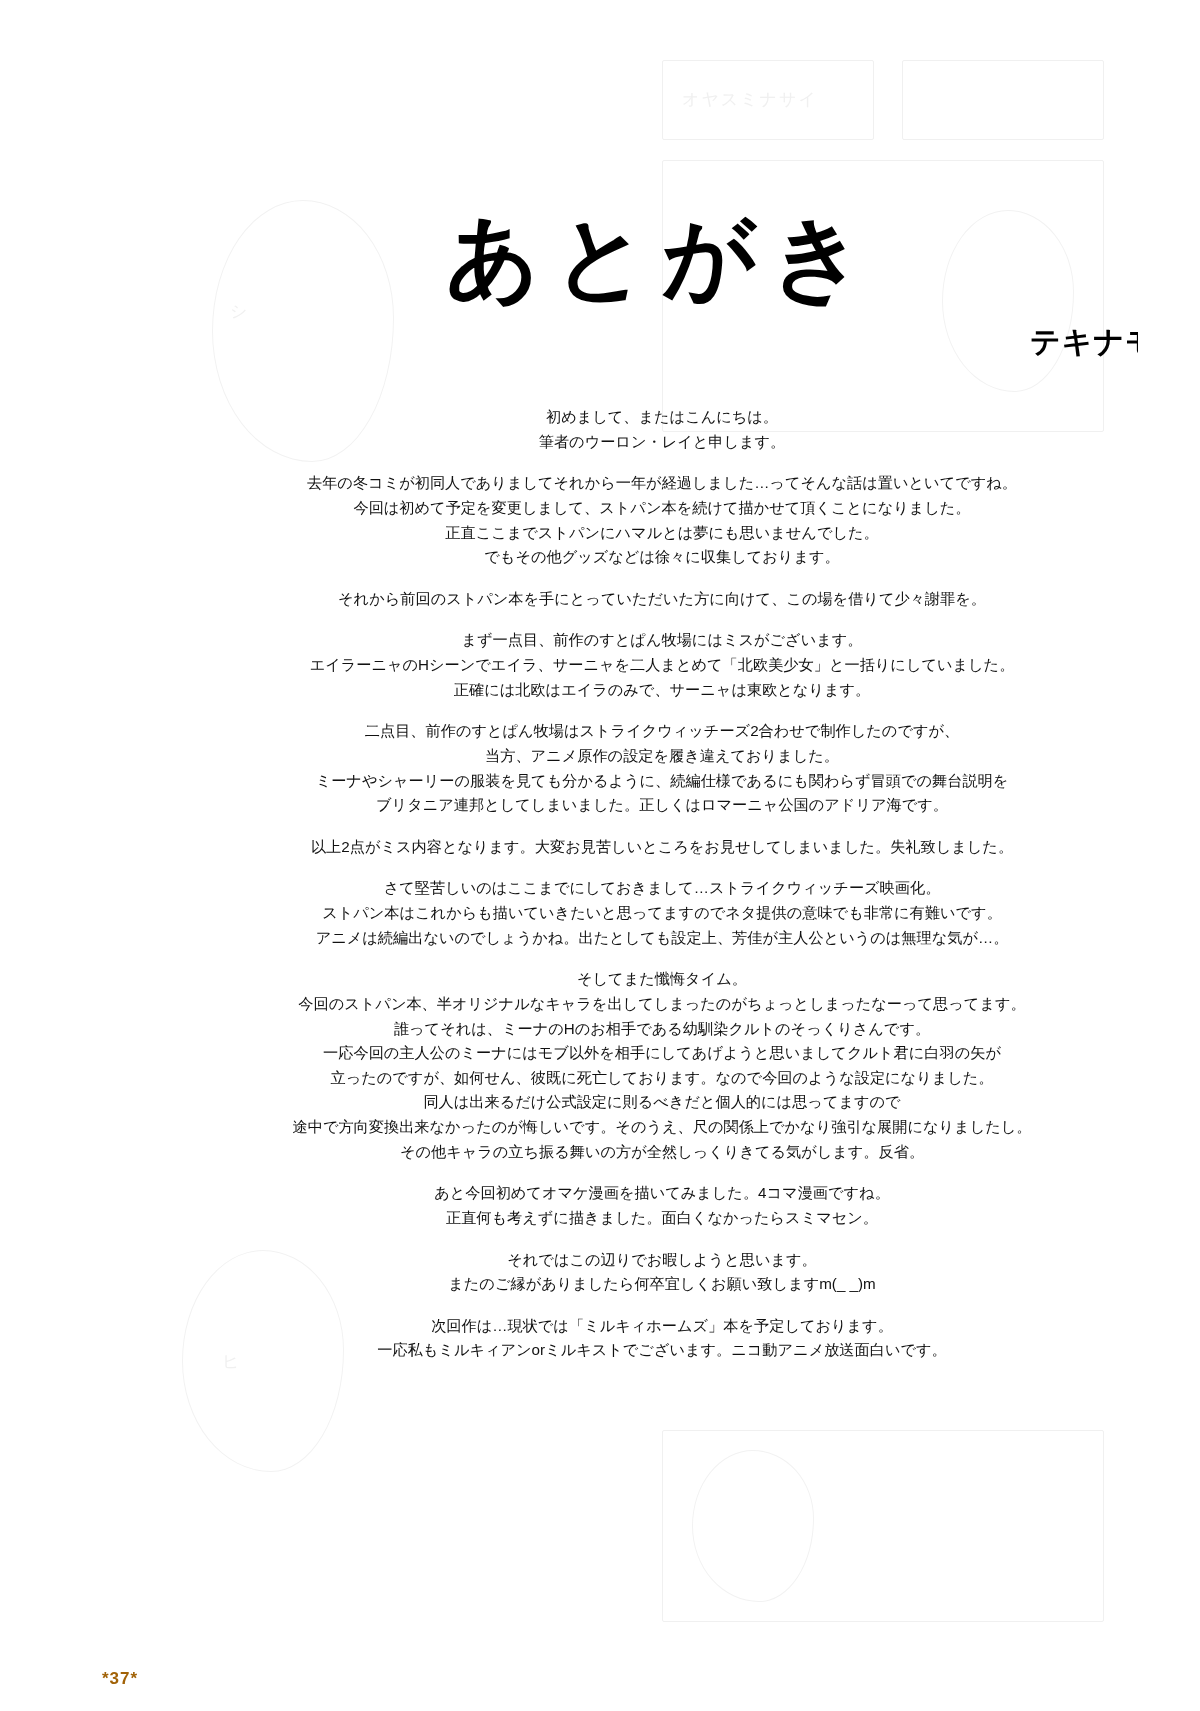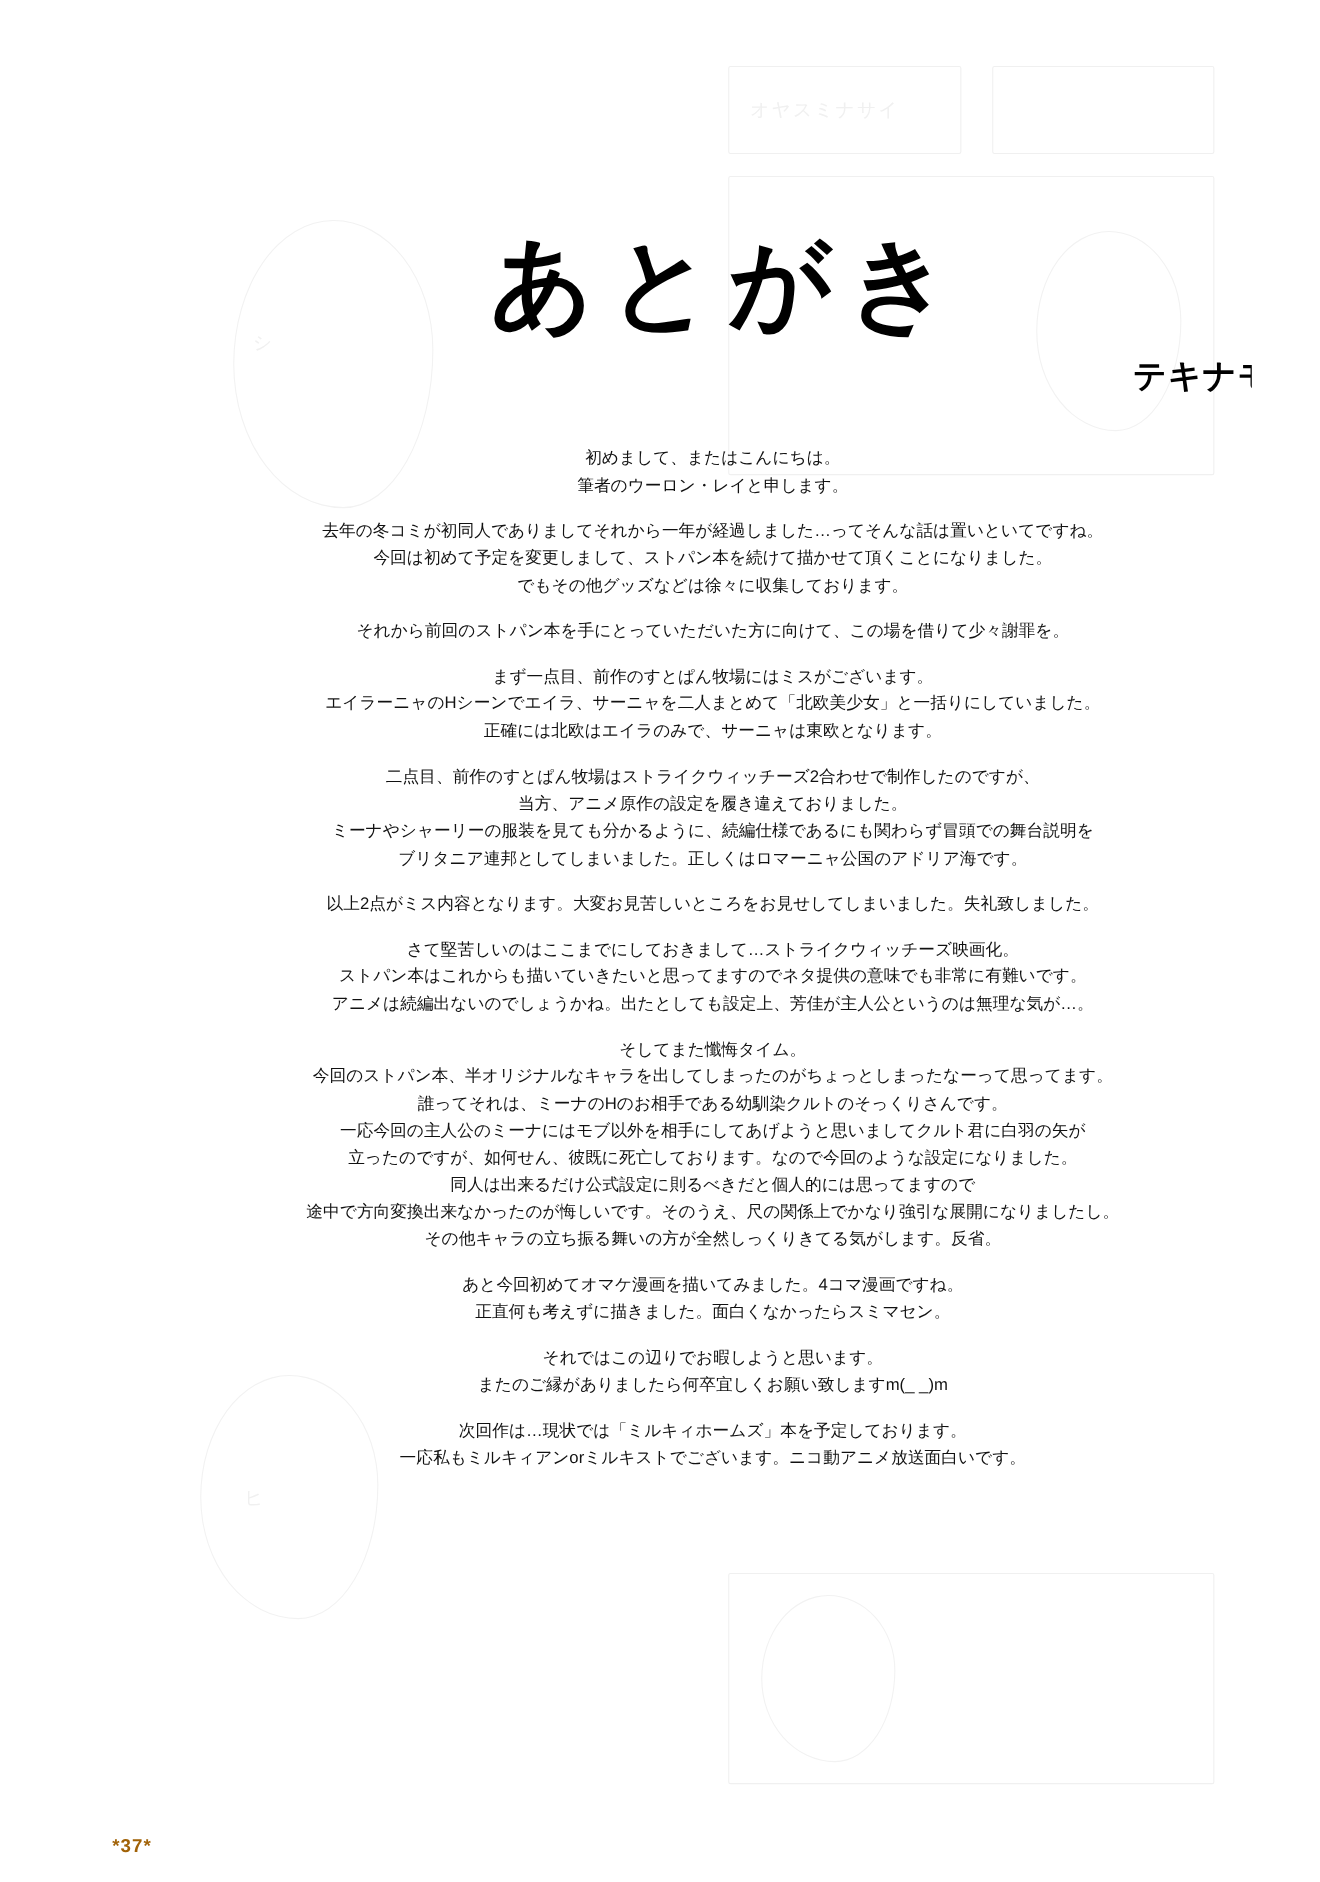--- a/index.html
+++ b/index.html
@@ -64,21 +64,21 @@
     text-align: right;
     font-size: 30px;
     font-weight: bold;
     letter-spacing: 1px;
     color: #000000;
   }
 
   .body-text {
     position: absolute;
     top: 405px;
-    left: 86px;
+    left: 100px;
     width: 1000px;
     text-align: center;
     font-size: 15.2px;
     line-height: 1.62;
     color: #111111;
   }
   .para {
     margin: 0 0 17px 0;
   }
   .para .line {
@@ -119,20 +119,21 @@
   <div class="subtitle">テキナモノvol.5</div>
 
   <div class="body-text">
       <p class="para">
         <span class="line">初めまして、またはこんにちは。</span>
         <span class="line">筆者のウーロン・レイと申します。</span>
       </p>
       <p class="para">
         <span class="line">去年の冬コミが初同人でありましてそれから一年が経過しました…ってそんな話は置いといてですね。</span>
         <span class="line">今回は初めて予定を変更しまして、ストパン本を続けて描かせて頂くことになりました。</span>
+        <span class="line">正直ここまでストパンにハマルとは夢にも思いませんでした。</span>
         <span class="line">でもその他グッズなどは徐々に収集しております。</span>
       </p>
       <p class="para">
         <span class="line">それから前回のストパン本を手にとっていただいた方に向けて、この場を借りて少々謝罪を。</span>
       </p>
       <p class="para">
         <span class="line">まず一点目、前作のすとぱん牧場にはミスがございます。</span>
         <span class="line">エイラーニャのHシーンでエイラ、サーニャを二人まとめて「北欧美少女」と一括りにしていました。</span>
         <span class="line">正確には北欧はエイラのみで、サーニャは東欧となります。</span>
       </p>

